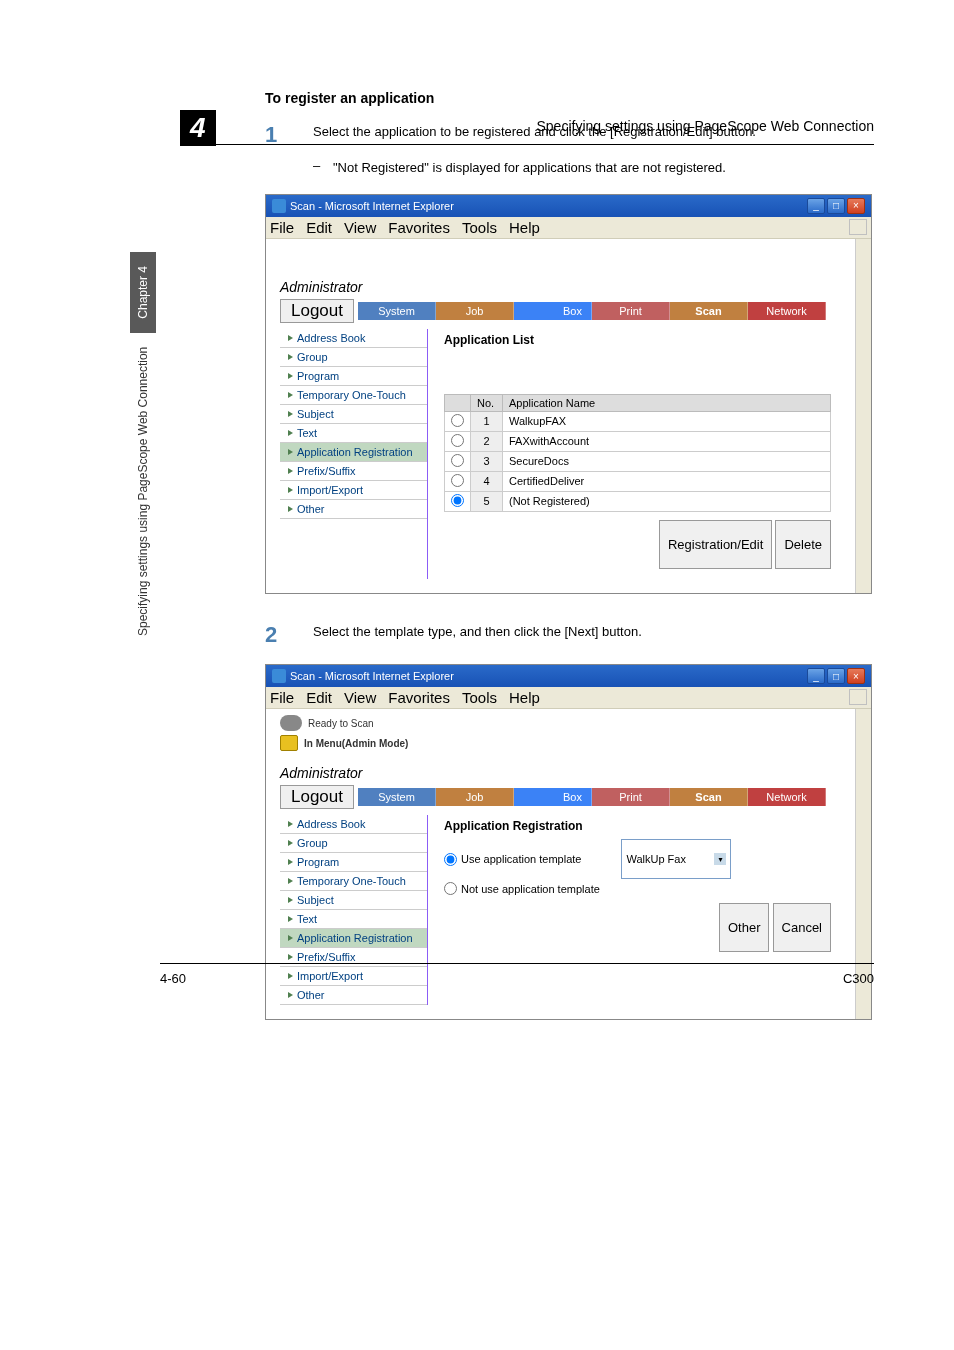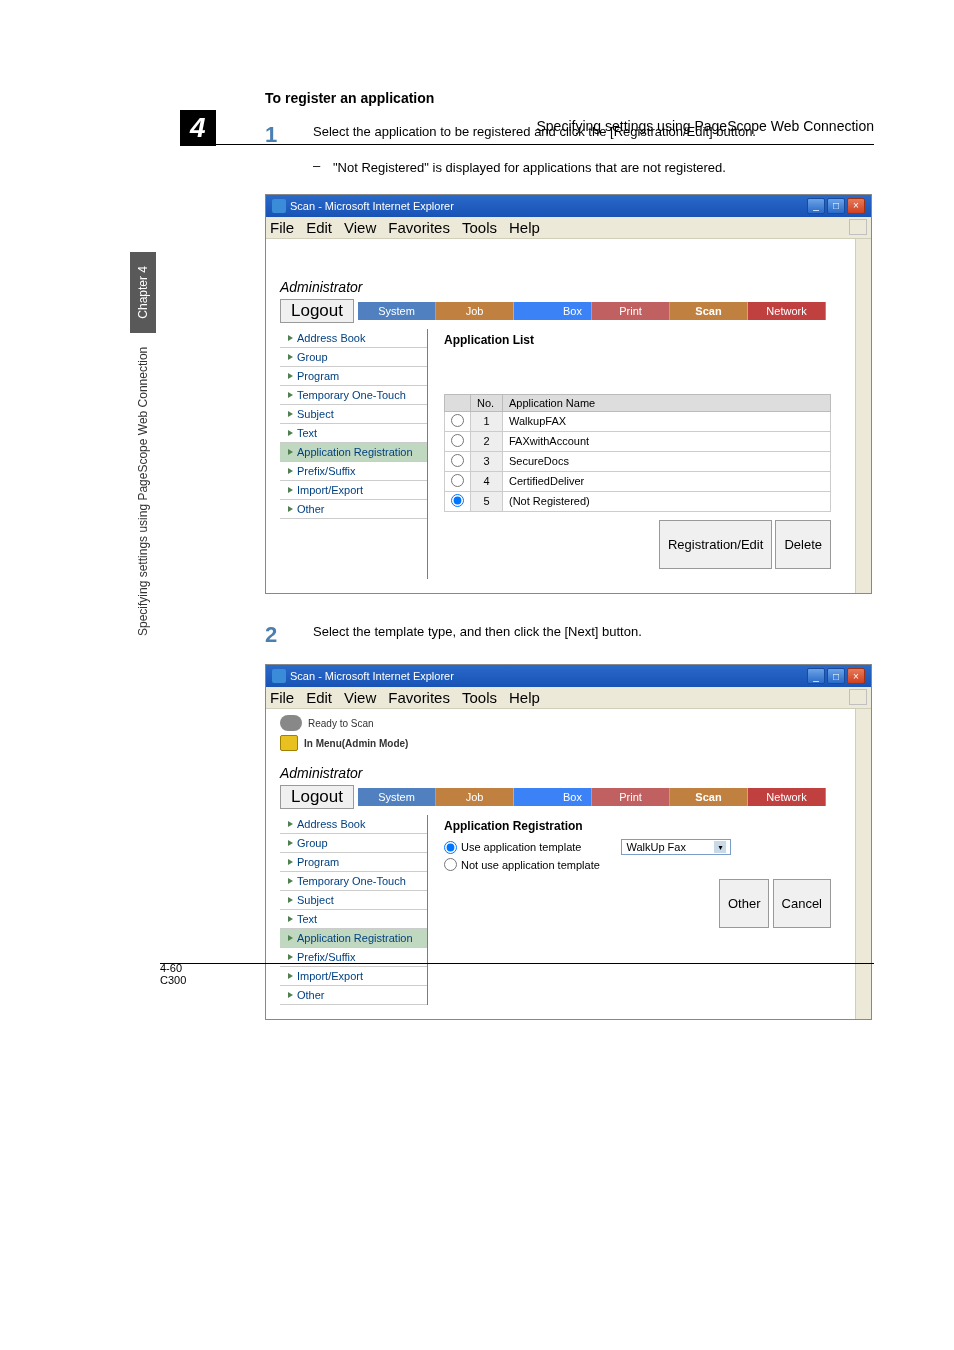--- a/index.html
+++ b/index.html
@@ -225,21 +225,21 @@
     }
     .reg-row {
       display: flex;
       align-items: center;
       margin: 3px 0;
       font-size: 11px;
     }
     .reg-row label { margin-left: 4px; }
     .dropdown {
       border: 1px solid #7a9ec9;
-      padding: 1px 4px;
+      padding: 13px 4px;
       margin-left: 40px;
       font-size: 11px;
       display: inline-flex;
       align-items: center;
       min-width: 110px;
       justify-content: space-between;
       background:#fff;
     }
     .dropdown-arrow {
       width: 12px; height: 12px;
@@ -282,22 +282,21 @@
       right: 80px;
       border-top: 1px solid #000;
     }
     .footer {
       position: absolute;
       bottom: 34px;
       left: 160px;
       right: 80px;
       display: flex;
       justify-content: space-between;
-      font-size: 11px;
-      flex-direction: column;
+      font-size: 13px;
     }
   </style>
 </head>
 <body>
 
 <div class="page">
   <div class="chapter-num">4</div>
   <div class="header-text">Specifying settings using PageScope Web Connection</div>
   <div class="header-line"></div>
 

